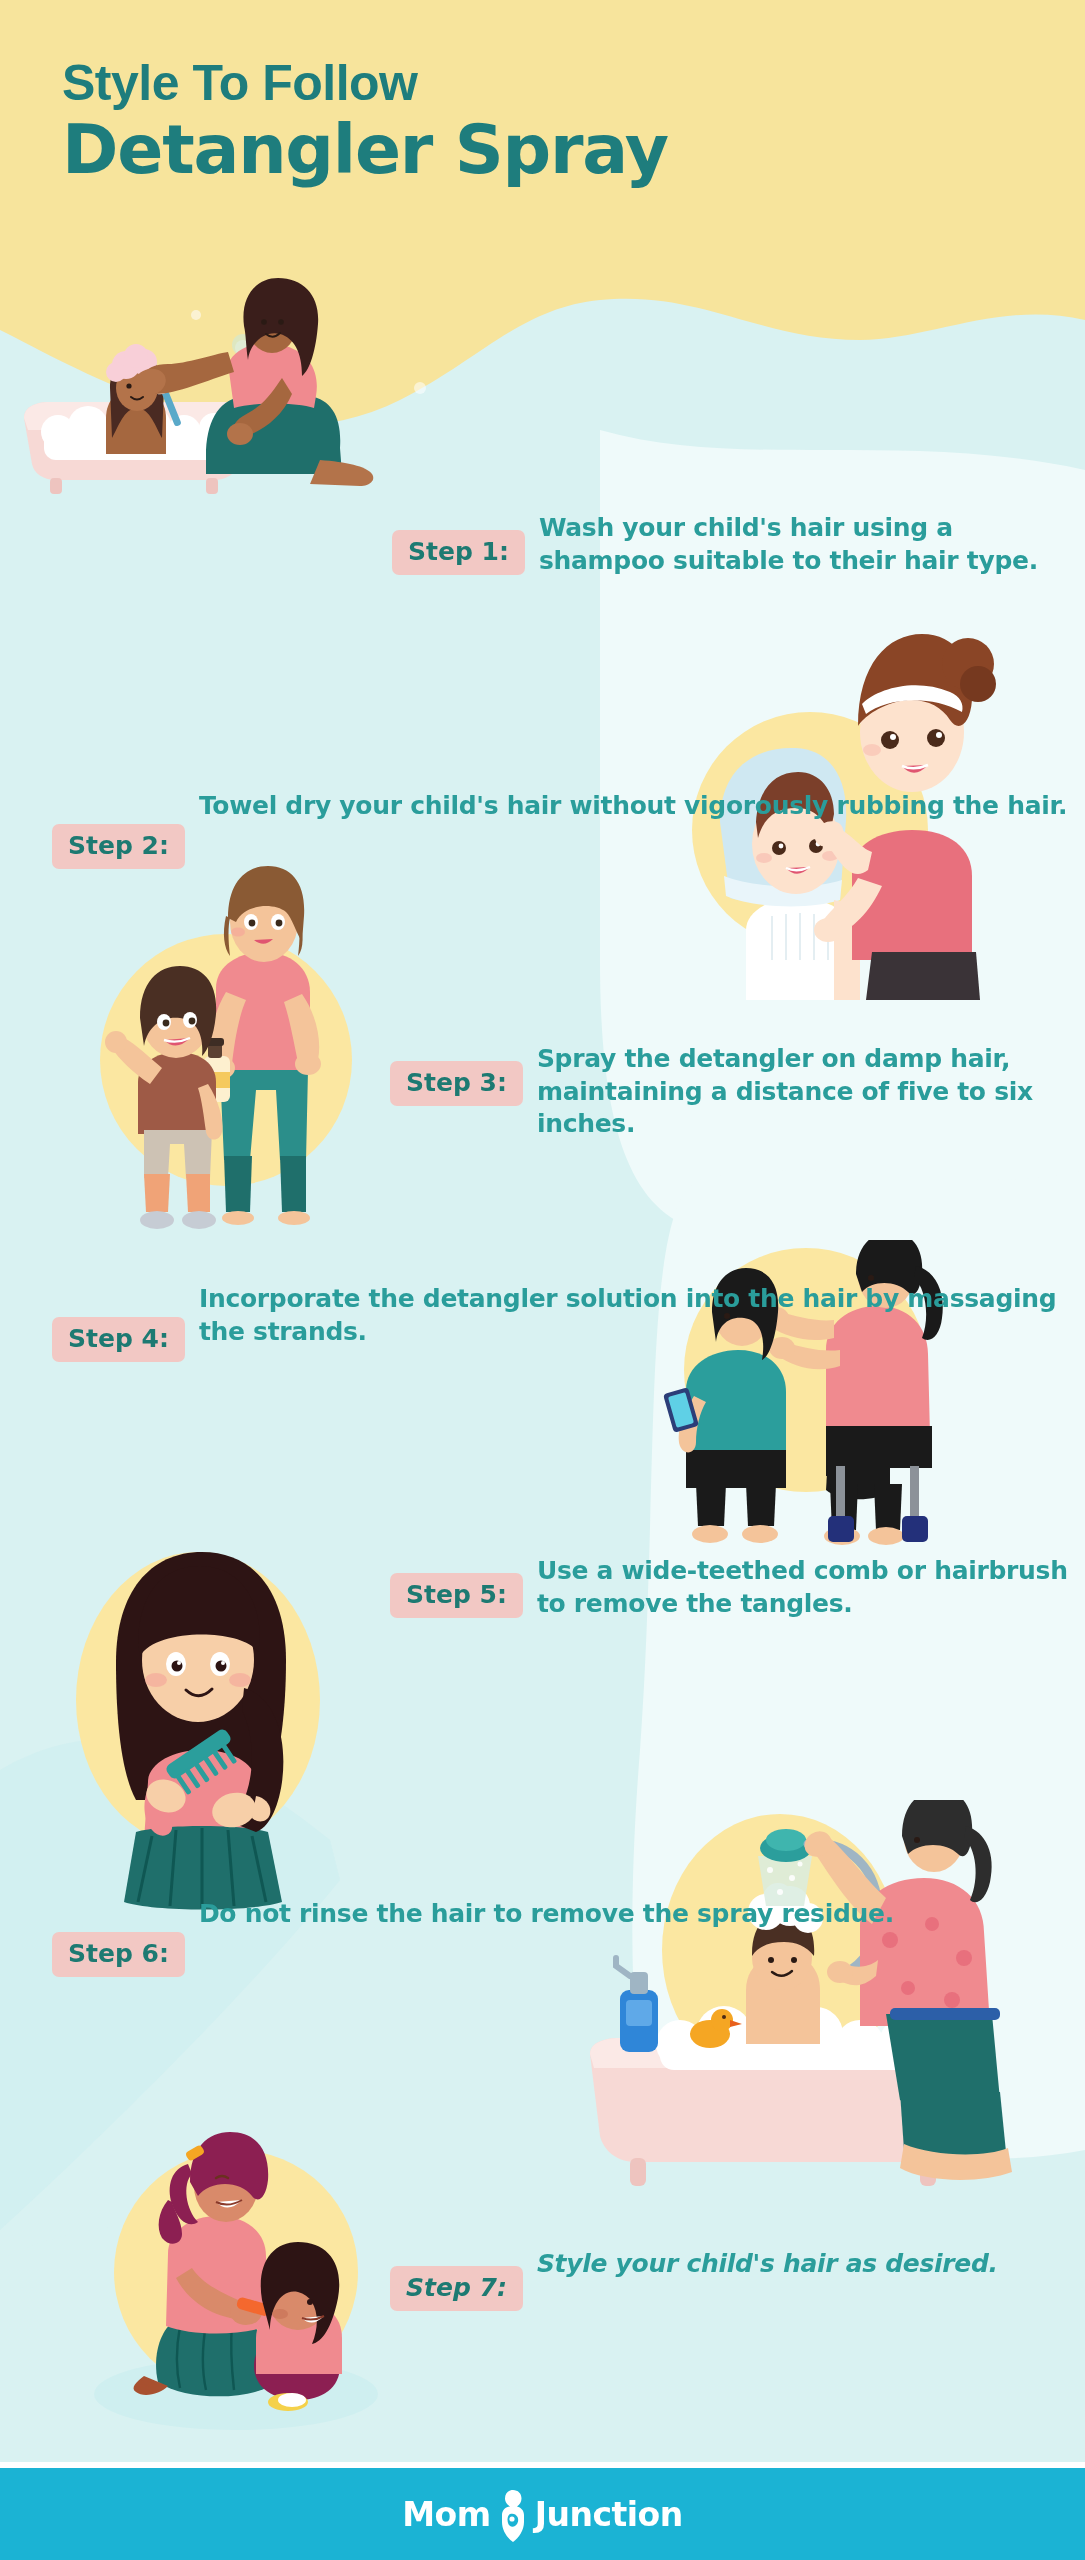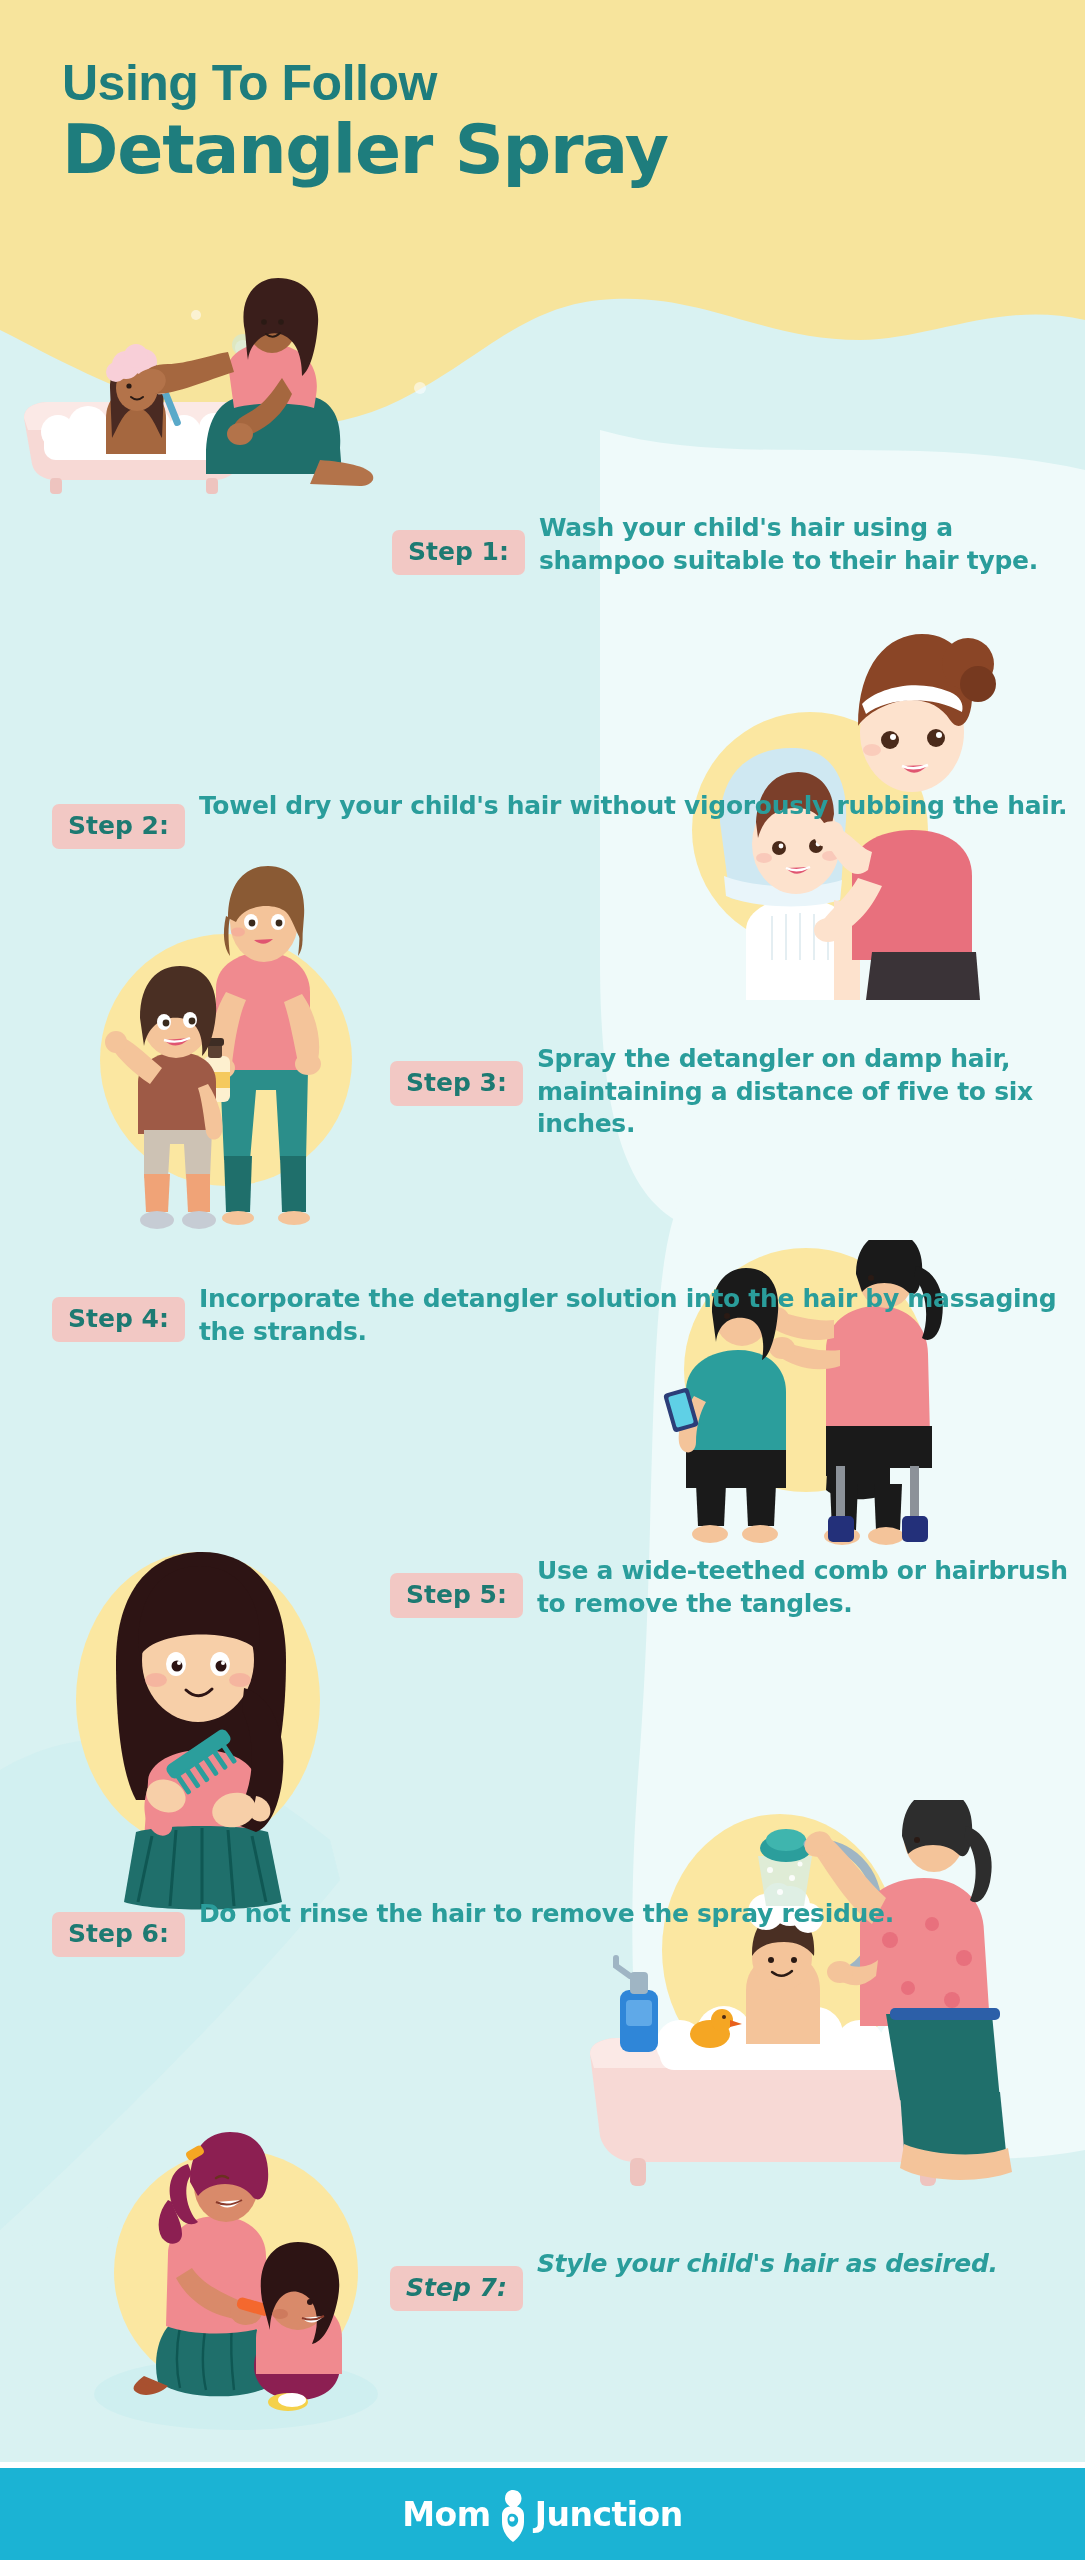--- a/index.html
+++ b/index.html
@@ -49,21 +49,21 @@
   
   .s1 { left:392px; top:512px; }
   .s2 { left:52px;  top:790px; }
   .s3 { left:390px; top:1043px; }
   .s4 { left:52px;  top:1283px; }
   .s5 { left:390px; top:1555px; }
   .s6 { left:52px;  top:1898px; }
   .s7 { left:390px; top:2248px;font-style:italic; }
 
   .s1 .step-badge, .s3 .step-badge, .s5 .step-badge, .s7 .step-badge { margin-top:18px; }
-  .s2 .step-badge, .s4 .step-badge, .s6 .step-badge { margin-top:14px; }
+  .s2 .step-badge, .s4 .step-badge, .s6 .step-badge { margin-top:34px; }
 
   
   .illus { position:absolute; z-index:2; }
   .i1 { left:10px;  top:268px; }
   .i2 { left:620px; top:600px; }
   .i3 { left:40px;  top:860px; }
   .i4 { left:590px; top:1240px; }
   .i5 { left:20px;  top:1510px; }
   .i6 { left:560px; top:1800px; }
   .i7 { left:40px;  top:2130px; }
@@ -106,21 +106,21 @@
   <g fill="#cfe9d8" opacity="0.6">
     <circle cx="243" cy="345" r="11"></circle>
     <circle cx="112" cy="432" r="12"></circle>
   </g>
 
   <rect x="0" y="2462" width="1085" height="8" fill="#ffffff"></rect>
 </svg>
 
 <div class="header-wrap">
   <div class="title-block">
-    <div class="title-line-1">Using To Follow</div>
+    <div class="title-line-1">Style To Follow</div>
     <div class="title-line-3">Detangler Spray</div>
   </div>
 </div>
 
 <svg class="illus i1" width="400" height="230" viewBox="0 0 400 230">
 
   <path d="M14,150 C14,140 24,134 40,134 L210,134 C226,134 236,140 236,150 L228,196 C226,206 216,212 204,212 L46,212 C34,212 24,206 22,196 Z" fill="#f7d9d5"></path>
   <path d="M14,150 C14,140 24,134 40,134 L210,134 C226,134 236,140 236,150 L232,162 L18,162 Z" fill="#fbe9e6"></path>
   <rect x="40" y="210" width="12" height="16" rx="4" fill="#eec4bf"></rect>
   <rect x="196" y="210" width="12" height="16" rx="4" fill="#eec4bf"></rect>

